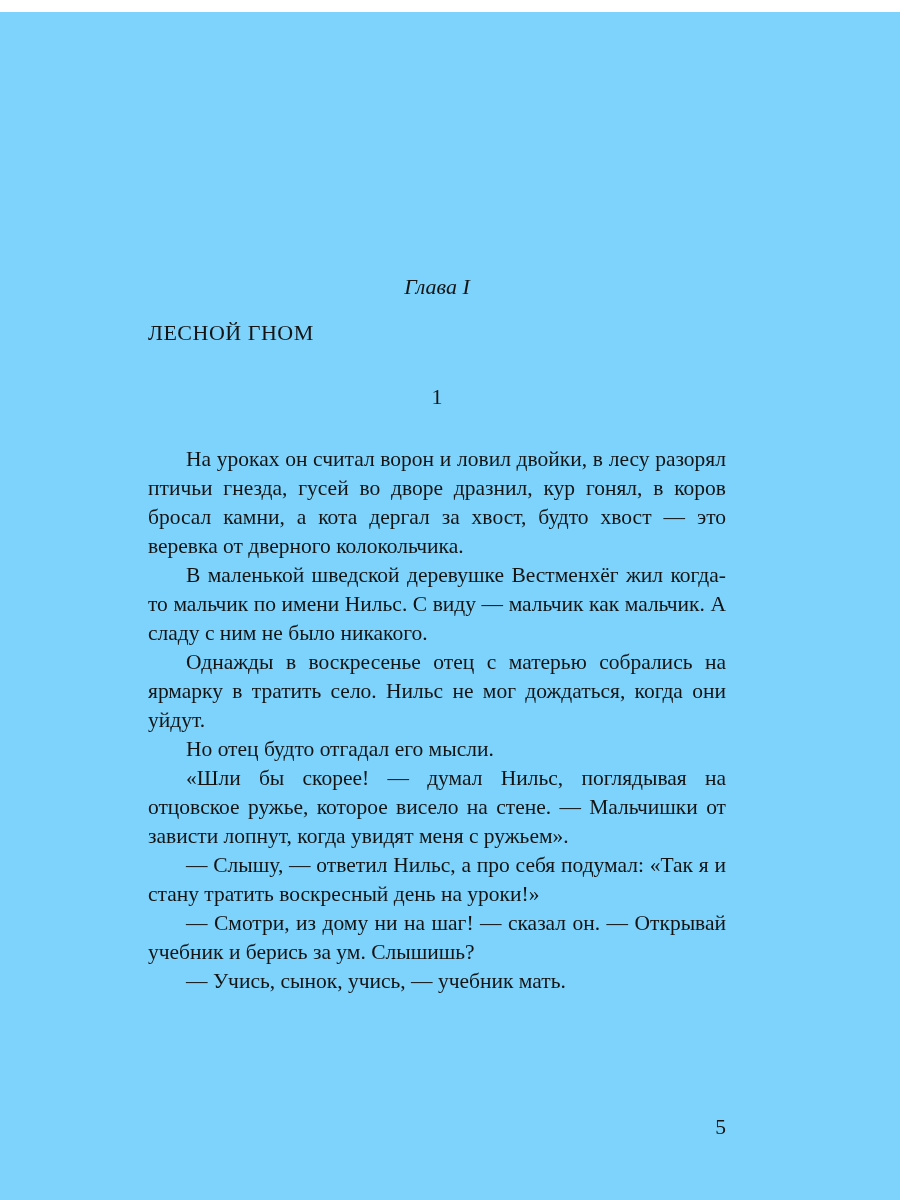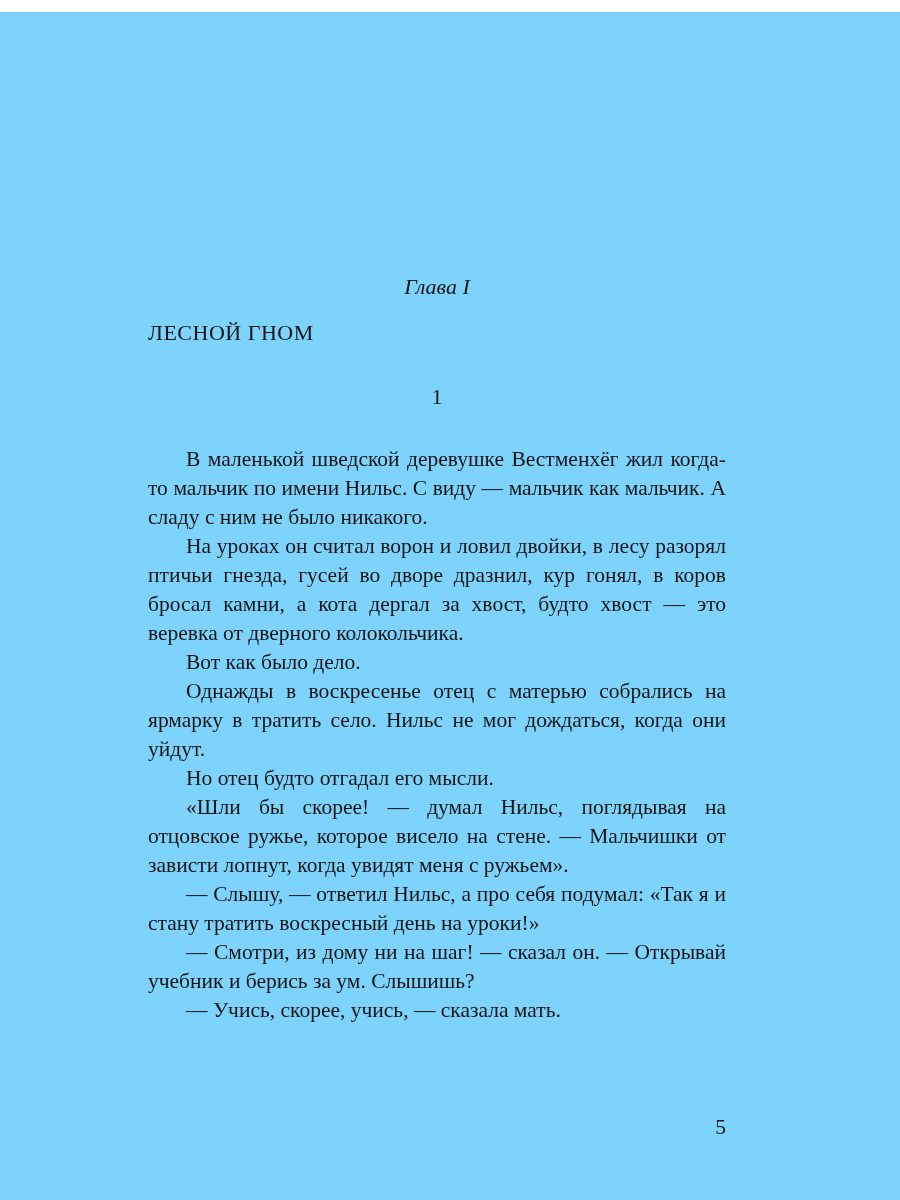--- a/index.html
+++ b/index.html
@@ -66,25 +66,24 @@
 </style>
 </head>
 <body>
 
 <div class="page">
   <div class="content">
     <div class="chapter">Глава I</div>
     <h1 class="story-title">ЛЕСНОЙ ГНОМ</h1>
     <div class="section-number">1</div>
     <div class="body-text">
+      <p>На уроках он считал ворон и ловил двойки, в лесу разорял птичьи гнезда, гусей во дворе дразнил, кур гонял, в коров бросал камни, а кота дергал за хвост, будто хвост — это веревка от дверного колокольчика.</p>
       <p>В маленькой шведской деревушке Вестменхёг жил когда-то мальчик по имени Нильс. С виду — мальчик как мальчик. А сладу с ним не было никакого.</p>
-      <p>На уроках он считал ворон и ловил двойки, в лесу разорял птичьи гнезда, гусей во дворе дразнил, кур гонял, в коров бросал камни, а кота дергал за хвост, будто хвост — это веревка от дверного колокольчика.</p>
-      <p>Вот как было дело.</p>
       <p>Однажды в воскресенье отец с матерью собрались на ярмарку в тратить село. Нильс не мог дождаться, когда они уйдут.</p>
       <p>Но отец будто отгадал его мысли.</p>
       <p>«Шли бы скорее! — думал Нильс, поглядывая на отцовское ружье, которое висело на стене. — Мальчишки от зависти лопнут, когда увидят меня с ружьем».</p>
       <p>— Слышу, — ответил Нильс, а про себя подумал: «Так я и стану тратить воскресный день на уроки!»</p>
       <p>— Смотри, из дому ни на шаг! — сказал он. — Открывай учебник и берись за ум. Слышишь?</p>
-      <p>— Учись, скорее, учись, — сказала мать.</p>
+      <p>— Учись, сынок, учись, — учебник мать.</p>
     </div>
   </div>
   <div class="page-number">5</div>
 </div>
 
 </body></html>

